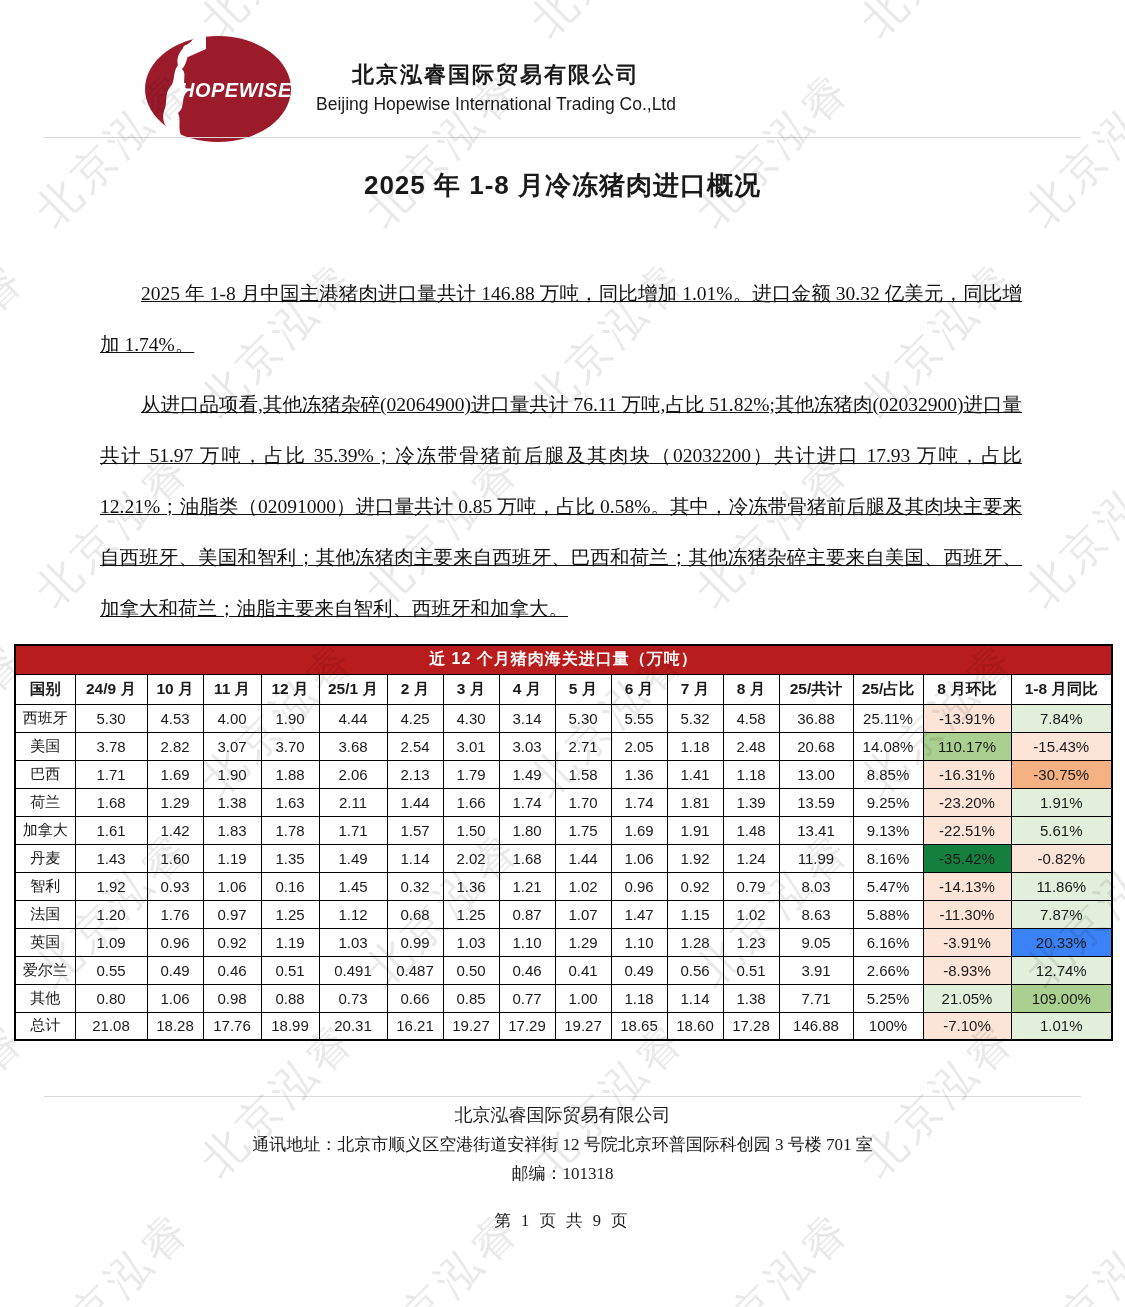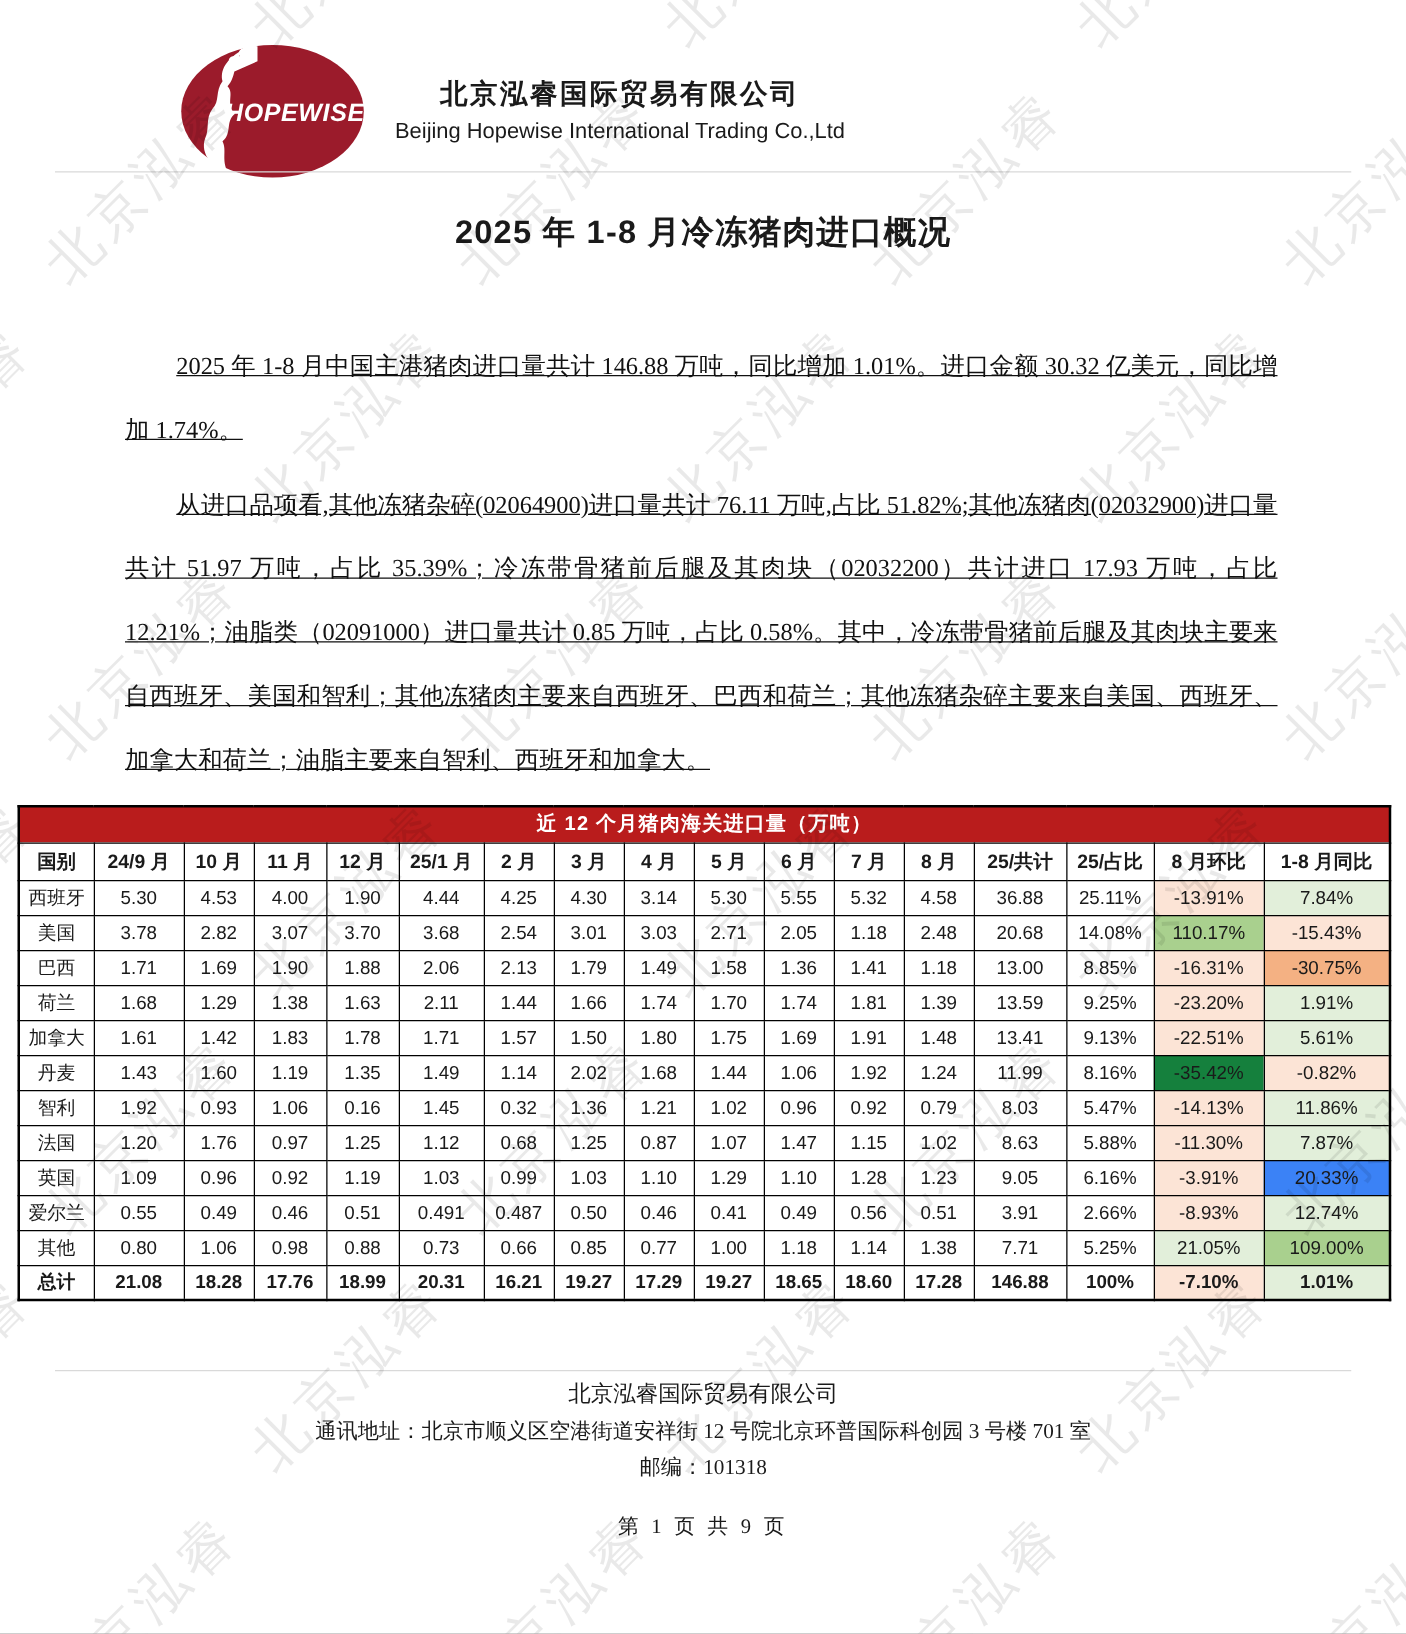--- a/index.html
+++ b/index.html
@@ -45,21 +45,21 @@
   .tbl-wrap { position:absolute; top:644px; left:14px; width:1097px; }
   table { border-collapse:collapse; table-layout:fixed; width:100%;
           font-family:"Liberation Sans","DejaVu Sans",sans-serif; }
   table, th, td { border:1px solid #000; }
   table { border-width:2px; }
   .tbl-title th {
     height:29px; color:#ffffff; font-size:16px; font-weight:700; letter-spacing:1px;
   }
   thead .cols th { height:30px; font-size:15.5px; font-weight:700; background:#fff; }
   td { height:28px; font-size:15px; text-align:center; background:#fff; }
-  tr.total td { font-weight:700; }
+  tr.total td { font-weight:400; }
   
   .footer-rule { position:absolute; top:1096px; left:44px; right:44px;
                  border-top:1px solid #d9d9d9; }
   .footer { position:absolute; top:1101px; left:0; right:0; text-align:center;
             font-size:17px; line-height:29px; }
   .footer .f-company { font-size:18px; }
   .page-num { position:absolute; top:1210px; left:0; right:0; text-align:center;
               font-size:16.5px; letter-spacing:3px; }
 </style>
 </head>

